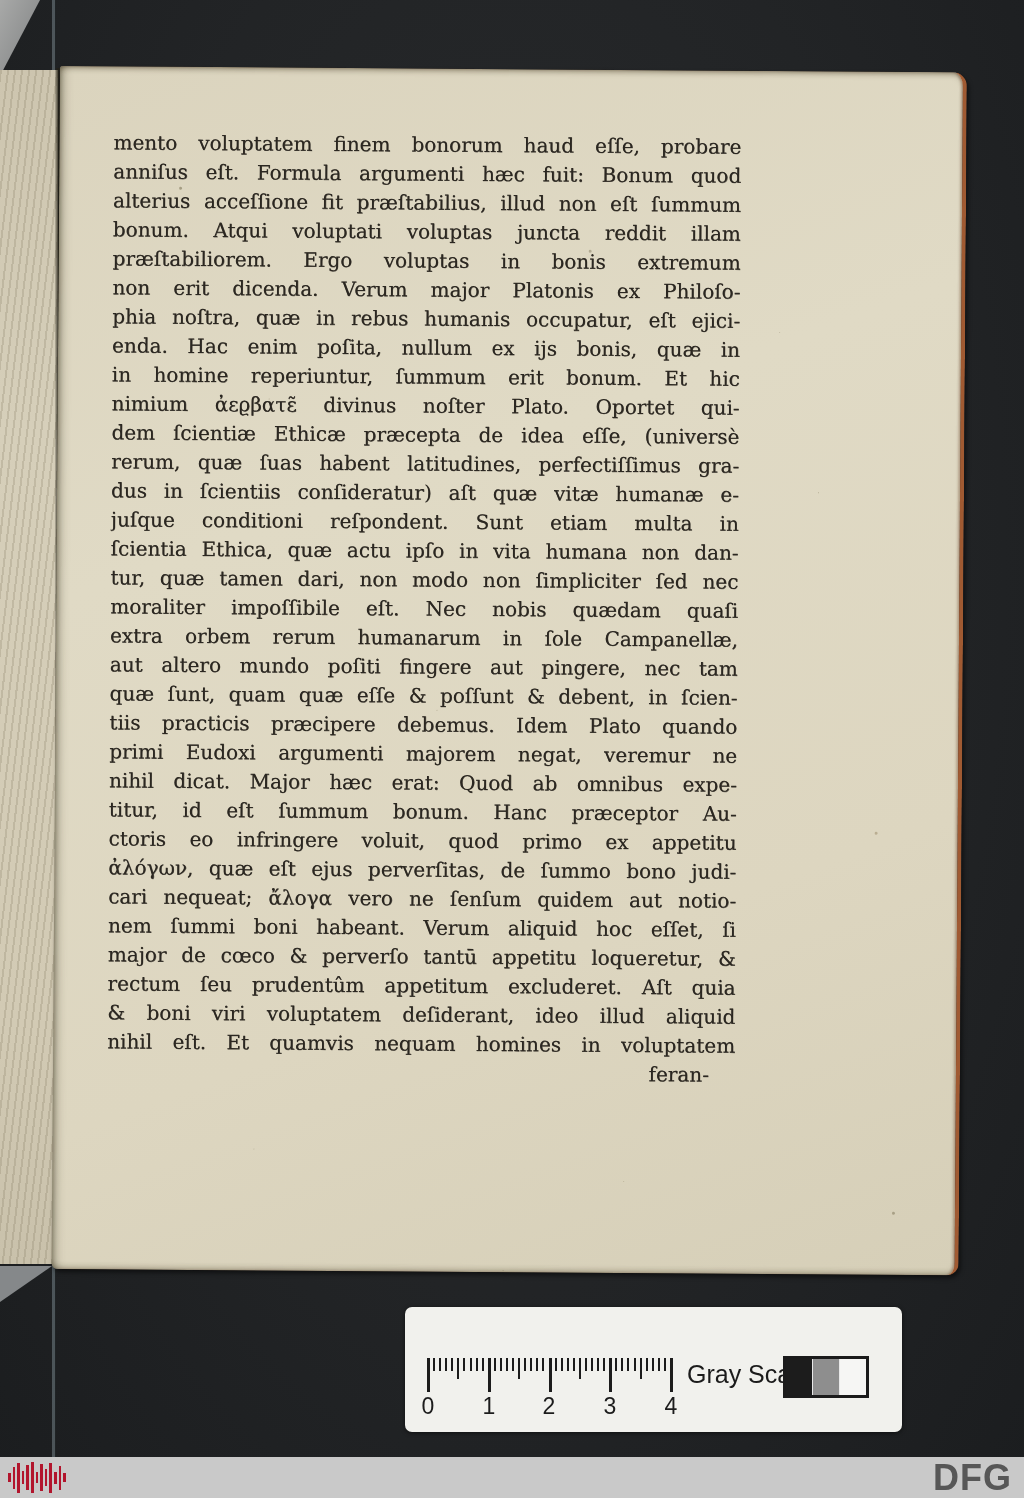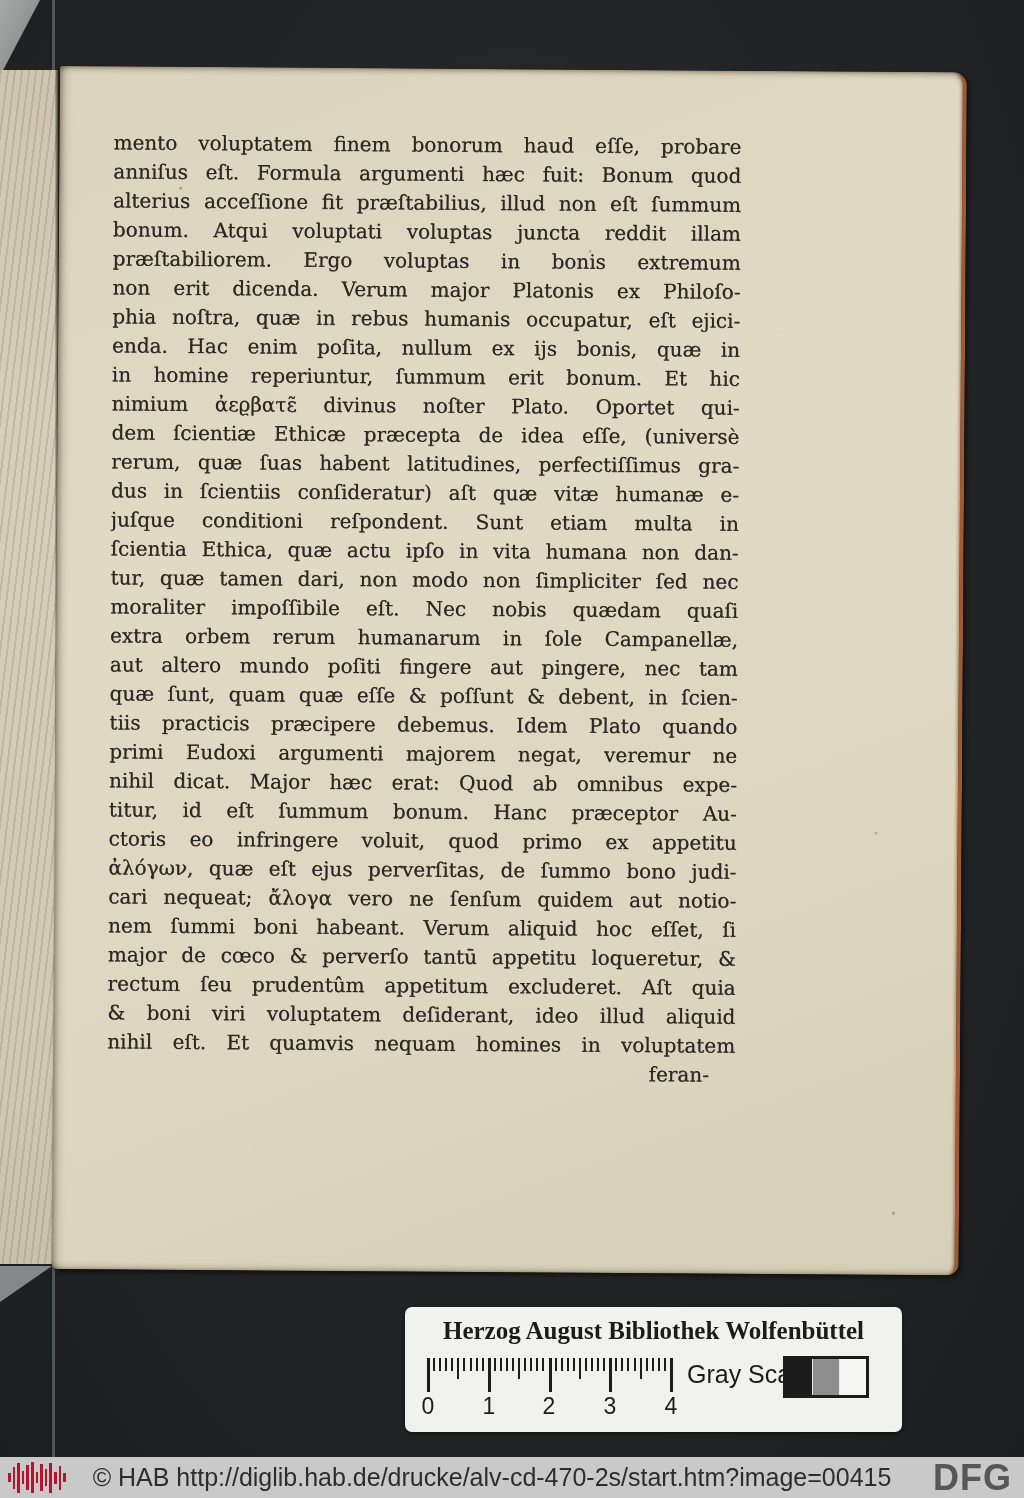--- a/index.html
+++ b/index.html
@@ -148,21 +148,20 @@
       <div class="line">nem ſummi boni habeant.  Verum aliquid hoc eſſet, ſi</div>
       <div class="line">major de cœco &amp; perverſo tantū appetitu loqueretur, &amp;</div>
       <div class="line">rectum ſeu prudentûm appetitum excluderet.  Aſt quia</div>
       <div class="line">&amp; boni viri voluptatem deſiderant, ideo illud aliquid</div>
       <div class="line">nihil eſt.  Et quamvis nequam homines in voluptatem</div>
       <div class="catchword">feran-</div>
     </div>
   </div>
 
   <div class="label">
-    <div class="label-title">Herzog August Bibliothek Wolfenbüttel</div>
     <div class="ruler" id="ruler-ticks">
         <div class="tick cm" style="left: 0px;"></div>
         <div class="tick" style="left: 6.075px;"></div>
         <div class="tick" style="left: 12.15px;"></div>
         <div class="tick" style="left: 18.225px;"></div>
         <div class="tick" style="left: 24.3px;"></div>
         <div class="tick half" style="left: 30.375px;"></div>
         <div class="tick" style="left: 36.45px;"></div>
         <div class="tick" style="left: 42.525px;"></div>
         <div class="tick" style="left: 48.6px;"></div>
@@ -221,17 +220,16 @@
         <span></span>
         <span></span>
         <span></span>
       <span></span>
         <span></span>
         <span></span>
         <span></span>
         <span></span>
         <span></span>
     </div>
-    <div class="footer-text">© HAB http://diglib.hab.de/drucke/alv-cd-470-2s/start.htm?image=00415</div>
     <div class="dfg">DFG</div>
   </div>
 
 </div>
 
 </body></html>

